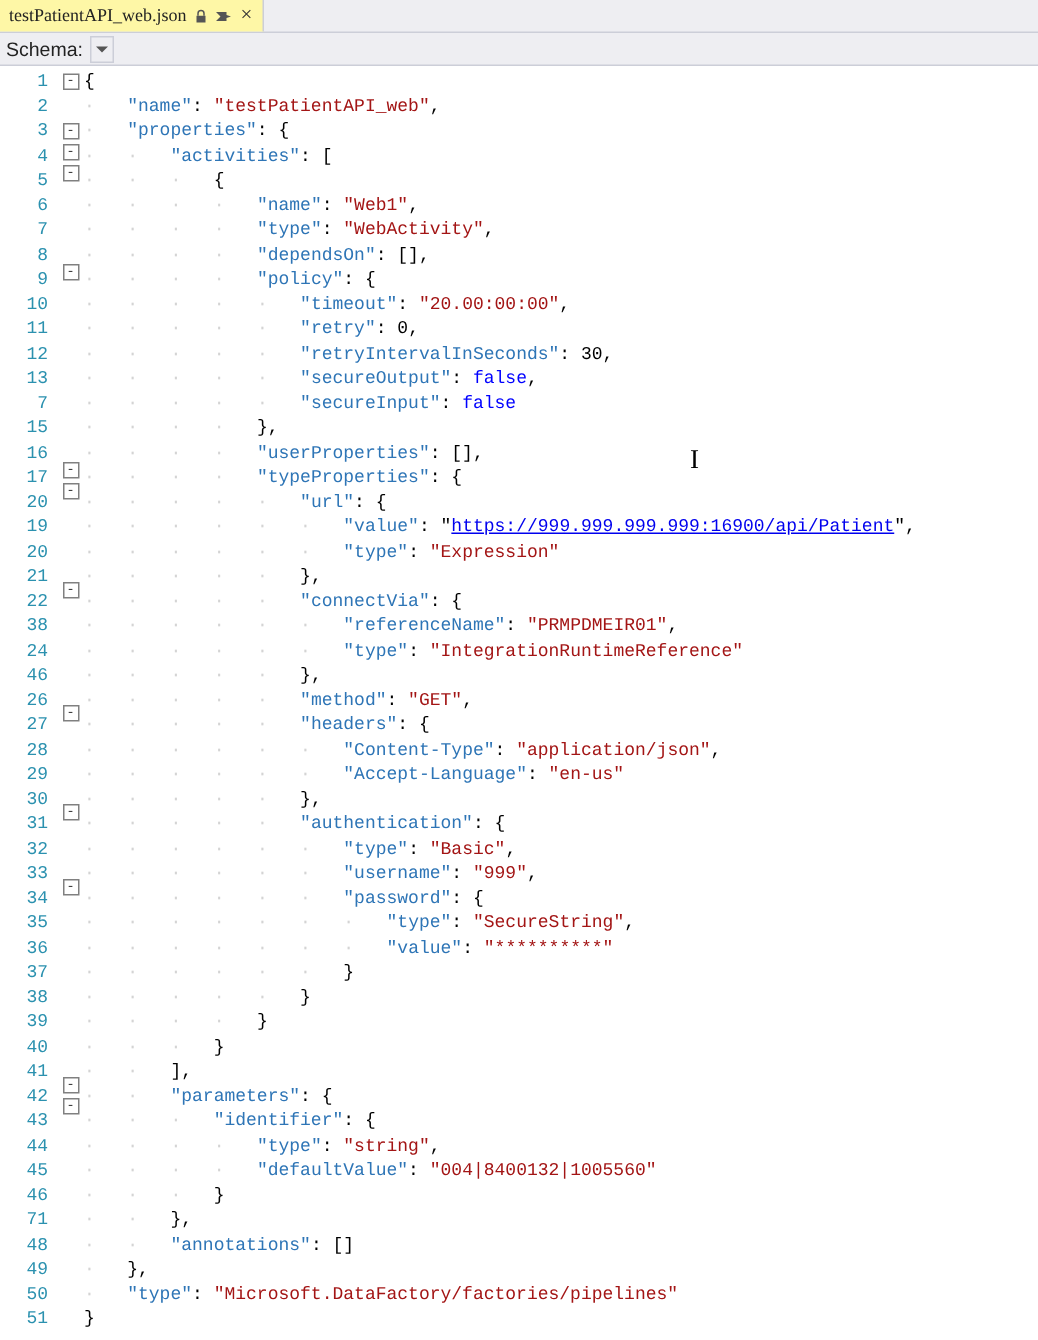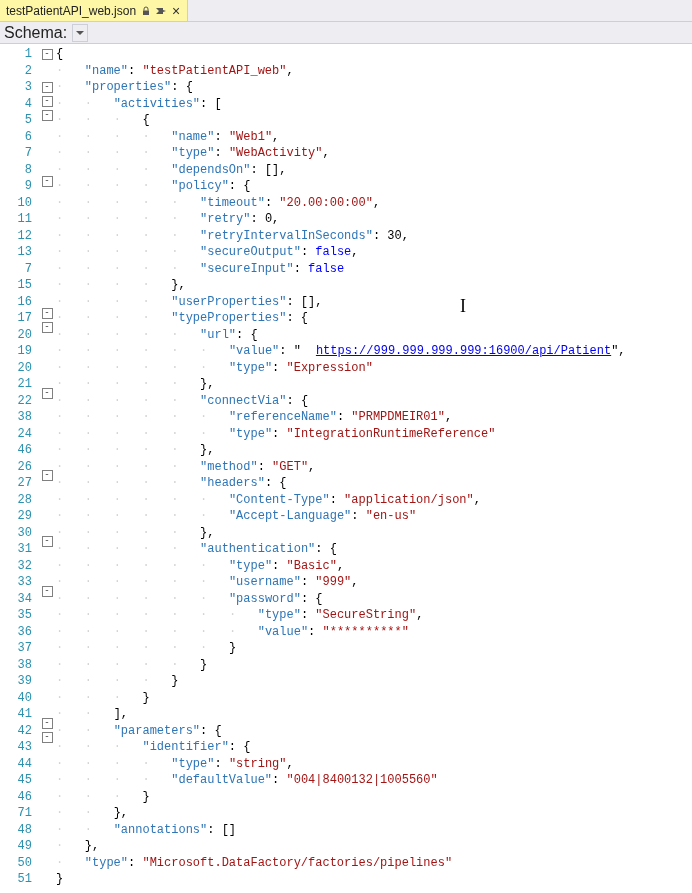--- a/index.html
+++ b/index.html
@@ -20,36 +20,36 @@
     height: 22px;
     align-items: stretch;
   }
   .tab {
     background: #fef7a6;
     border-right: 1px solid #ccced8;
     display: flex;
     align-items: center;
     padding: 0 6px;
     gap: 5px;
-    font-family: Liberation Sans, sans-serif;
+    font-family: Liberation Serif, serif;
     font-size: 12px;
     color: #222;
   }
   .tab .lock-icon, .tab .pin-icon, .tab .close-icon {
     width: 10px; height: 10px; display: inline-flex; align-items: center; justify-content: center;
   }
   .tab .close-icon { font-size: 14px; line-height: 10px; color: #333; cursor: pointer; }
   .schema-bar {
     background: #eeeef2;
     border-bottom: 1px solid #ccced8;
     display: flex;
     align-items: center;
     height: 22px;
     font-family: "Segoe UI", Tahoma, sans-serif;
-    font-size: 16px;
+    font-size: 13px;
     padding: 0 4px;
     gap: 6px;
   }
   .schema-bar .label { color: #222; }
   .schema-field {
     flex: 1;
     height: 18px;
     background: #fff;
     border: 1px solid #ccced8;
     display: flex;
@@ -108,21 +108,21 @@
     line-height: 16.5px;
     white-space: pre;
     color: #000;
   }
   .code .row { height: 16.5px; }
   .key   { color: #2e75b6; }
   .str   { color: #a31515; }
   .num   { color: #000; }
   .bool  { color: #0000ff; }
   .punct { color: #000; }
-  .url   { color: #0000ee; text-decoration: underline; margin-left: 15px; }
+  .url   { color: #0000ee; text-decoration: underline; }
   .guide { color: #d4d4d4; }
   .cursor {
     position: absolute;
     top: 296px;
     left: 460px;
     font-size: 18px;
     color: #000;
     font-family: serif;
   }
 </style>

